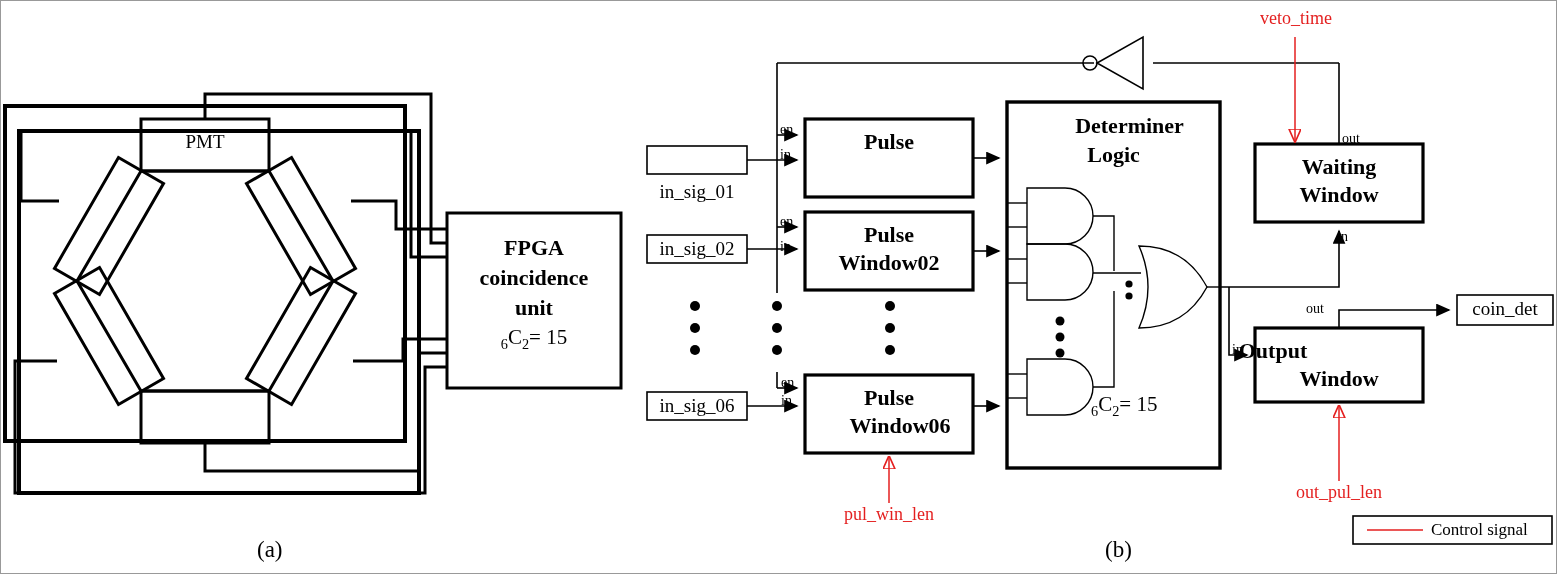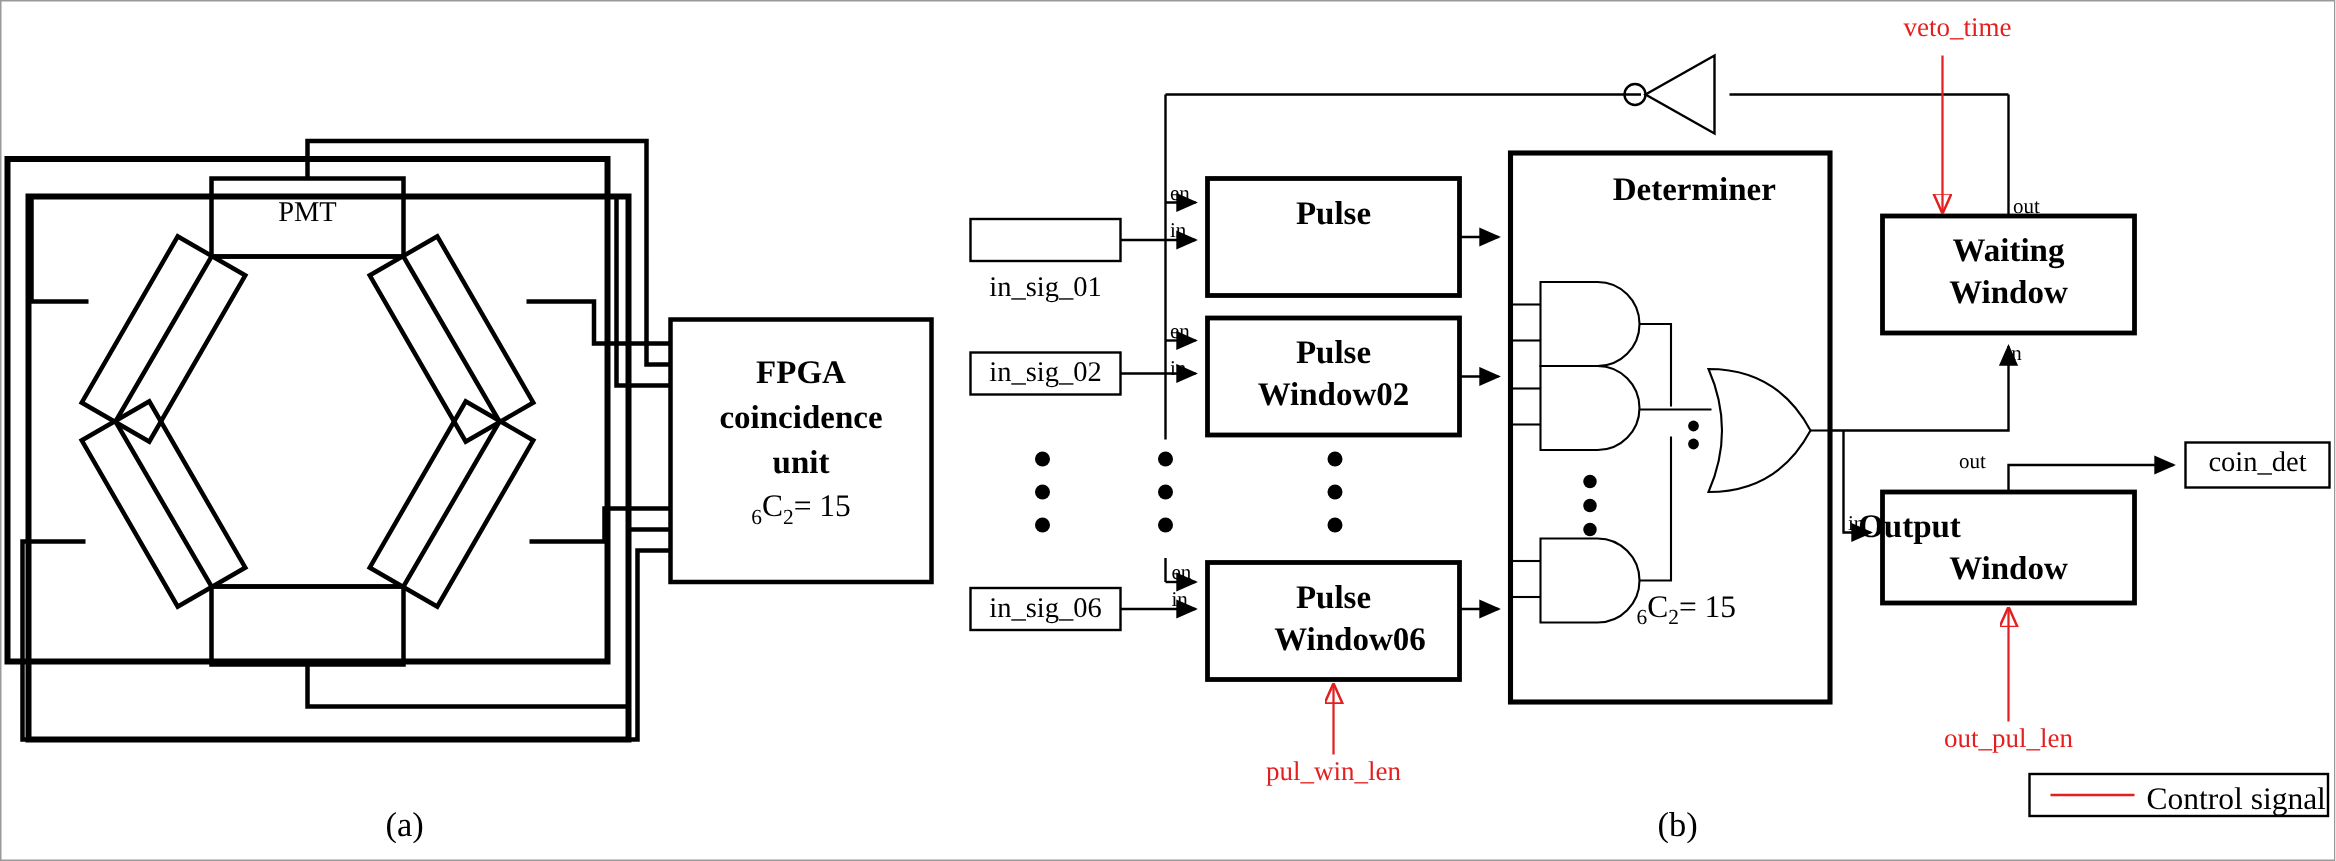--- a/index.html
+++ b/index.html
@@ -25,21 +25,21 @@
     color:#000;
     white-space:nowrap;
     line-height:1.08;
     user-select:none;
   }
   .cap{font-size:23px;}
   .boxtxt{font-family:"Liberation Serif", serif; font-weight:bold; font-size:22px; text-align:center;}
   .sigtxt{font-family:"Liberation Serif", serif; font-size:19px; text-align:center;}
   .pintxt{font-family:"Liberation Serif", serif; font-size:14px;}
   .redtxt{font-family:"Liberation Serif", serif; font-size:18px; color:#e41f1f;}
-  .legtxt{font-family:"Liberation Serif", serif; font-size:21px;}
+  .legtxt{font-family:"Liberation Serif", serif; font-size:17px;}
   sub{font-size:.68em;}
 </style>
 </head>
 <body>
 
 <div id="stage">
 
   <svg class="layer" viewBox="0 0 1557 574">
     <defs>
       <marker id="arrBlack" markerWidth="9" markerHeight="9" refX="8" refY="4" orient="auto">
@@ -205,37 +205,38 @@
   <div class="lbl pintxt" style="left:780px;top:374px;">en</div>
   <div class="lbl pintxt" style="left:780px;top:392px;">in</div>
 
   <div class="lbl boxtxt" style="left:804px;top:129px;width:168px;">Pulse</div>
   <div class="lbl boxtxt" style="left:804px;top:222px;width:168px;">Pulse</div>
   <div class="lbl boxtxt" style="left:804px;top:250px;width:168px;">Window02</div>
   <div class="lbl boxtxt" style="left:804px;top:385px;width:168px;">Pulse</div>
   <div class="lbl boxtxt" style="left:804px;top:413px;width:168px;padding-left:11px;">Window06</div>
 
   <div class="lbl boxtxt" style="left:1006px;top:113px;width:213px;padding-left:16px;">Determiner</div>
+  <div class="lbl boxtxt" style="left:1006px;top:142px;width:213px;">Logic</div>
   <div class="lbl" style="left:1090px;top:392px;font-size:21px;">
     <sub>6</sub><span>C</span><sub>2</sub><span>= 15</span>
   </div>
 
   <div class="lbl boxtxt" style="left:1254px;top:154px;width:168px;">Waiting</div>
   <div class="lbl boxtxt" style="left:1254px;top:182px;width:168px;">Window</div>
   <div class="lbl pintxt" style="left:1341px;top:130px;">out</div>
   <div class="lbl pintxt" style="left:1336px;top:228px;">in</div>
 
   <div class="lbl boxtxt" style="left:1188px;top:338px;width:168px;">Output</div>
   <div class="lbl boxtxt" style="left:1254px;top:366px;width:168px;">Window</div>
   <div class="lbl pintxt" style="left:1305px;top:300px;">out</div>
   <div class="lbl pintxt" style="left:1231px;top:341px;">in</div>
 
   <div class="lbl sigtxt" style="left:1456px;top:298px;width:96px;">coin_det</div>
 
-  <div class="lbl redtxt" style="left:1250px;top:8px;width:90px;text-align:right;">veto_time</div>
+  <div class="lbl redtxt" style="left:1250px;top:8px;width:90px;text-align:center;">veto_time</div>
   <div class="lbl redtxt" style="left:828px;top:504px;width:120px;text-align:center;">pul_win_len</div>
   <div class="lbl redtxt" style="left:1278px;top:482px;width:120px;text-align:center;">out_pul_len</div>
 
   <div class="lbl legtxt" style="left:1430px;top:520px;">Control signal</div>
 
   <div class="lbl cap" style="left:256px;top:537px;">(a)</div>
   <div class="lbl cap" style="left:1104px;top:537px;">(b)</div>
 
 </div>
 

